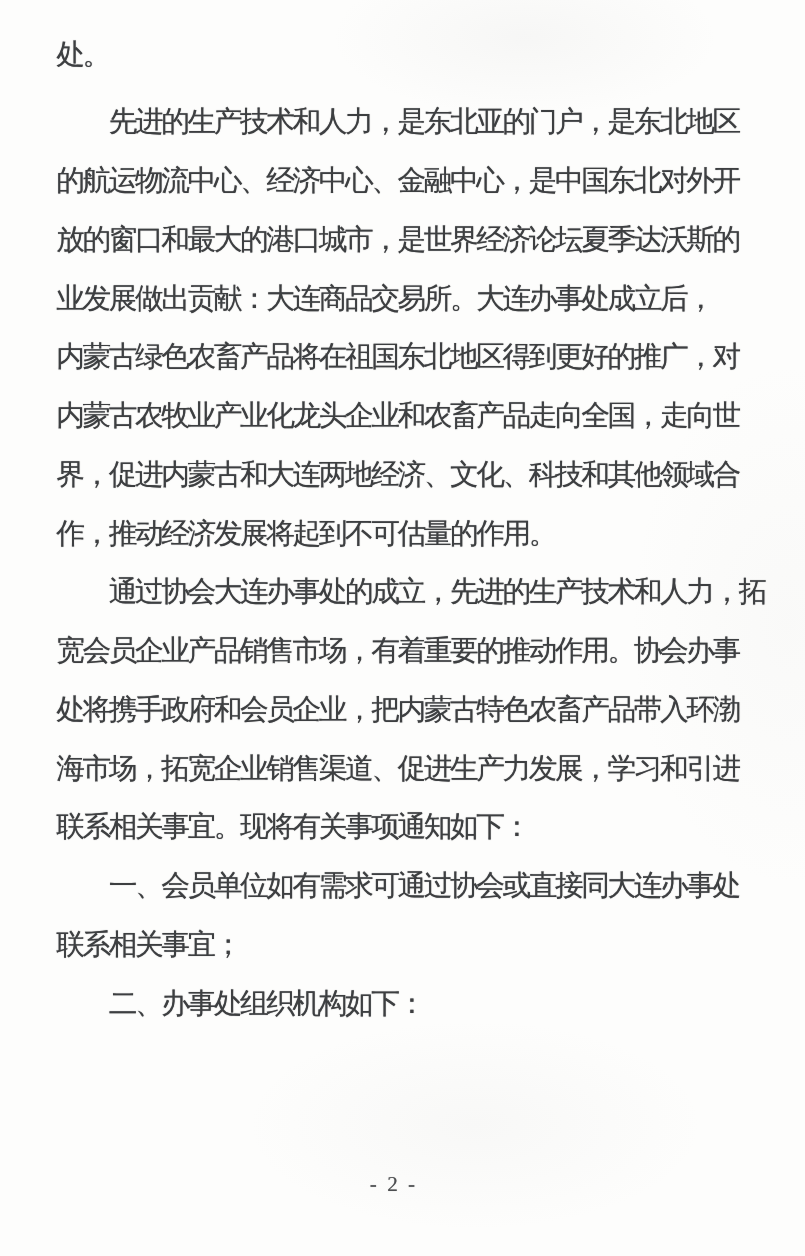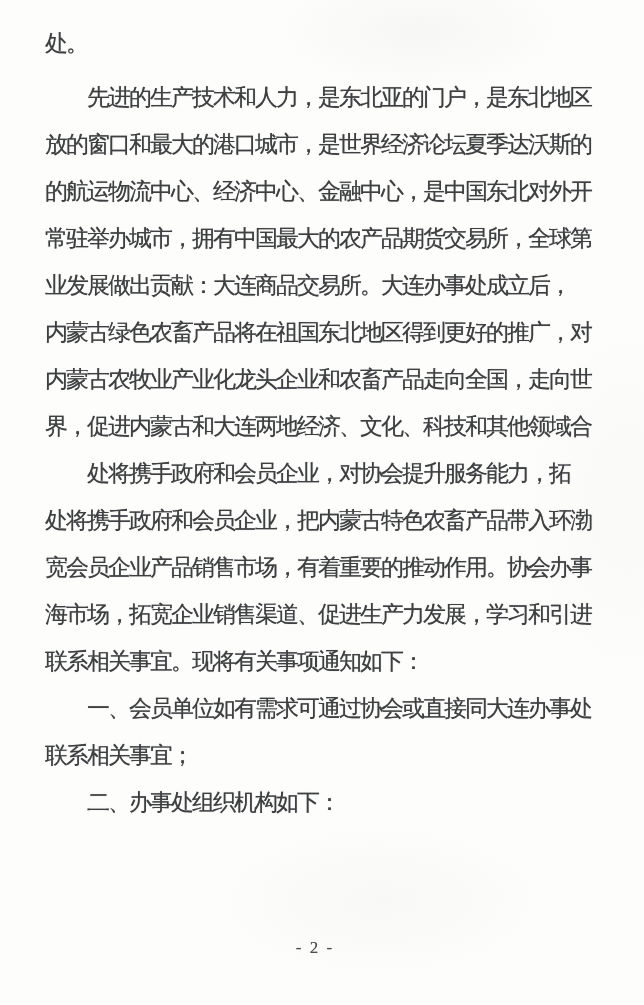--- a/index.html
+++ b/index.html
@@ -58,30 +58,30 @@
     text-shadow: 0 0 0.6px rgba(80,80,82,0.6);
   }
 </style>
 </head>
 <body>
 
 <div class="page">
   <div class="content">
     <div class="line">处。</div>
     <div class="line indent para-gap">先进的生产技术和人力，是东北亚的门户，是东北地区</div>
+    <div class="line">的航运物流中心、经济中心、金融中心，是中国东北对外开</div>
     <div class="line">放的窗口和最大的港口城市，是世界经济论坛夏季达沃斯的</div>
-    <div class="line">的航运物流中心、经济中心、金融中心，是中国东北对外开</div>
-    <div class="line">常驻举办城市，拥有中国最大的农产品期货交易所，全球第</div>
     <div class="line">业发展做出贡献：大连商品交易所。大连办事处成立后，</div>
     <div class="line">内蒙古绿色农畜产品将在祖国东北地区得到更好的推广，对</div>
     <div class="line">内蒙古农牧业产业化龙头企业和农畜产品走向全国，走向世</div>
     <div class="line">界，促进内蒙古和大连两地经济、文化、科技和其他领域合</div>
-    <div class="line indent">处将携手政府和会员企业，对协会提升服务能力，拓</div>
+    <div class="line">作，推动经济发展将起到不可估量的作用。</div>
+    <div class="line indent">通过协会大连办事处的成立，先进的生产技术和人力，拓</div>
+    <div class="line">宽会员企业产品销售市场，有着重要的推动作用。协会办事</div>
     <div class="line">处将携手政府和会员企业，把内蒙古特色农畜产品带入环渤</div>
-    <div class="line">宽会员企业产品销售市场，有着重要的推动作用。协会办事</div>
     <div class="line">海市场，拓宽企业销售渠道、促进生产力发展，学习和引进</div>
     <div class="line">联系相关事宜。现将有关事项通知如下：</div>
     <div class="line indent">一、会员单位如有需求可通过协会或直接同大连办事处</div>
     <div class="line">联系相关事宜；</div>
     <div class="line indent">二、办事处组织机构如下：</div>
   </div>
   <div class="page-number">- 2 -</div>
 </div>
 
 </body></html>

